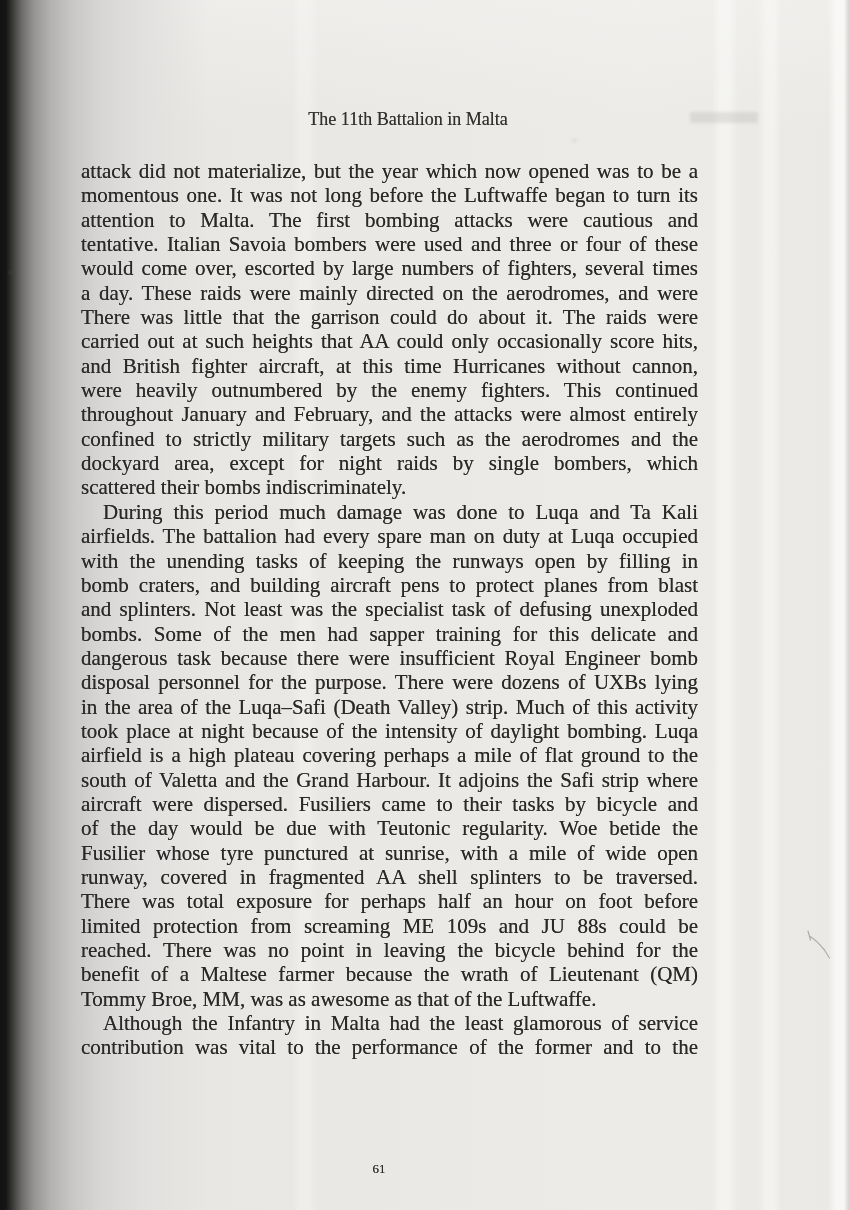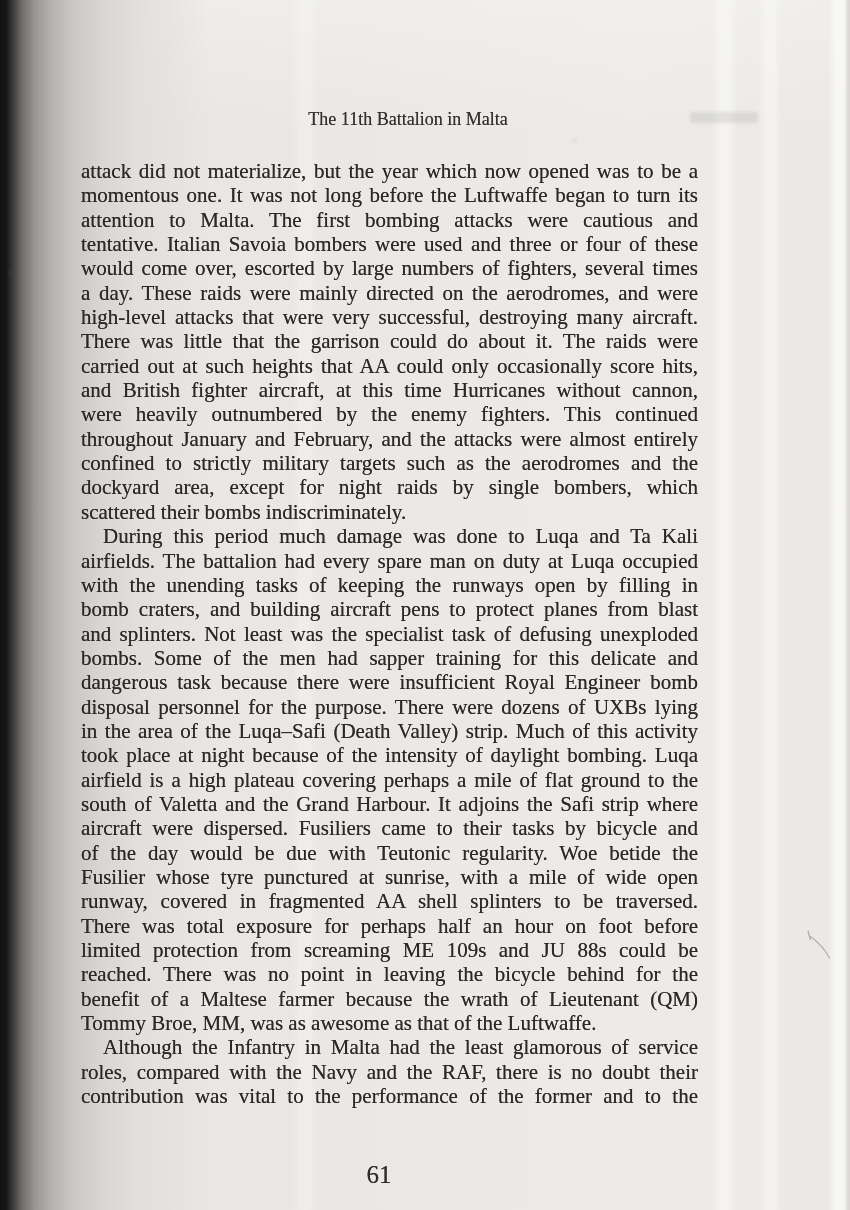--- a/index.html
+++ b/index.html
@@ -63,21 +63,21 @@
     white-space: nowrap;
   }
   .line.indent { text-indent: 22px; }
   .line.para-end { text-align-last: left; }
   .page-number {
     position: absolute;
     top: 1161px;
     left: 81px;
     width: 596px;
     text-align: center;
-    font-size: 25px;
+    font-size: 13px;
     color: #2e2c2a;
     text-shadow: 0 0 0.6px rgba(46,44,42,0.75);
   }
   .scratch {
     position: absolute;
     left: 800px;
     top: 924px;
     width: 40px;
     height: 46px;
   }
@@ -98,21 +98,20 @@
 
   <div class="page-header">The 11th Battalion in Malta</div>
 
   <div class="body-text">
       <div class="line">attack did not materialize, but the year which now opened was to be a</div>
       <div class="line">momentous one. It was not long before the Luftwaffe began to turn its</div>
       <div class="line">attention to Malta. The first bombing attacks were cautious and</div>
       <div class="line">tentative. Italian Savoia bombers were used and three or four of these</div>
       <div class="line">would come over, escorted by large numbers of fighters, several times</div>
       <div class="line">a day. These raids were mainly directed on the aerodromes, and were</div>
-      <div class="line">high-level attacks that were very successful, destroying many aircraft.</div>
       <div class="line">There was little that the garrison could do about it. The raids were</div>
       <div class="line">carried out at such heights that AA could only occasionally score hits,</div>
       <div class="line">and British fighter aircraft, at this time Hurricanes without cannon,</div>
       <div class="line">were heavily outnumbered by the enemy fighters. This continued</div>
       <div class="line">throughout January and February, and the attacks were almost entirely</div>
       <div class="line">confined to strictly military targets such as the aerodromes and the</div>
       <div class="line">dockyard area, except for night raids by single bombers, which</div>
       <div class="line para-end">scattered their bombs indiscriminately.</div>
       <div class="line indent">During this period much damage was done to Luqa and Ta Kali</div>
       <div class="line">airfields. The battalion had every spare man on duty at Luqa occupied</div>
@@ -129,21 +128,20 @@
       <div class="line">aircraft were dispersed. Fusiliers came to their tasks by bicycle and</div>
       <div class="line">of the day would be due with Teutonic regularity. Woe betide the</div>
       <div class="line">Fusilier whose tyre punctured at sunrise, with a mile of wide open</div>
       <div class="line">runway, covered in fragmented AA shell splinters to be traversed.</div>
       <div class="line">There was total exposure for perhaps half an hour on foot before</div>
       <div class="line">limited protection from screaming ME 109s and JU 88s could be</div>
       <div class="line">reached. There was no point in leaving the bicycle behind for the</div>
       <div class="line">benefit of a Maltese farmer because the wrath of Lieutenant (QM)</div>
       <div class="line para-end">Tommy Broe, MM, was as awesome as that of the Luftwaffe.</div>
       <div class="line indent">Although the Infantry in Malta had the least glamorous of service</div>
-      <div class="line">roles, compared with the Navy and the RAF, there is no doubt their</div>
       <div class="line">contribution was vital to the performance of the former and to the</div>
     </div>
 
   <div class="page-number">61</div>
 
   <svg class="scratch" viewBox="0 0 40 46" xmlns="http://www.w3.org/2000/svg">
     <path d="M8 7 l2.5 9 M9.5 12 c5 3 10 8 15 14 l5 8" fill="none" stroke="#8f8c88" stroke-width="1.2" stroke-linecap="round" opacity="0.65"></path>
   </svg>
 
   <div class="smudge ghost-title-row"></div>

